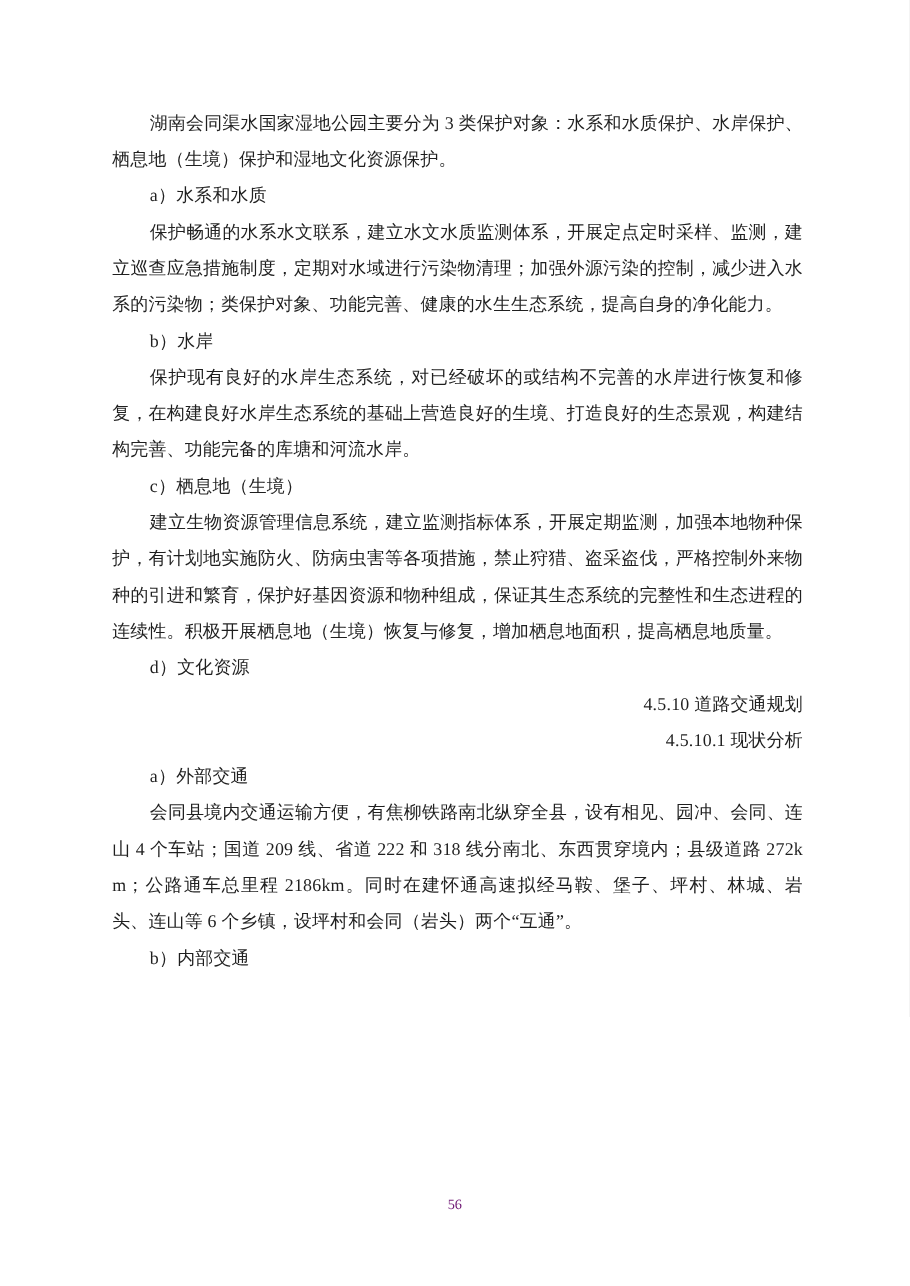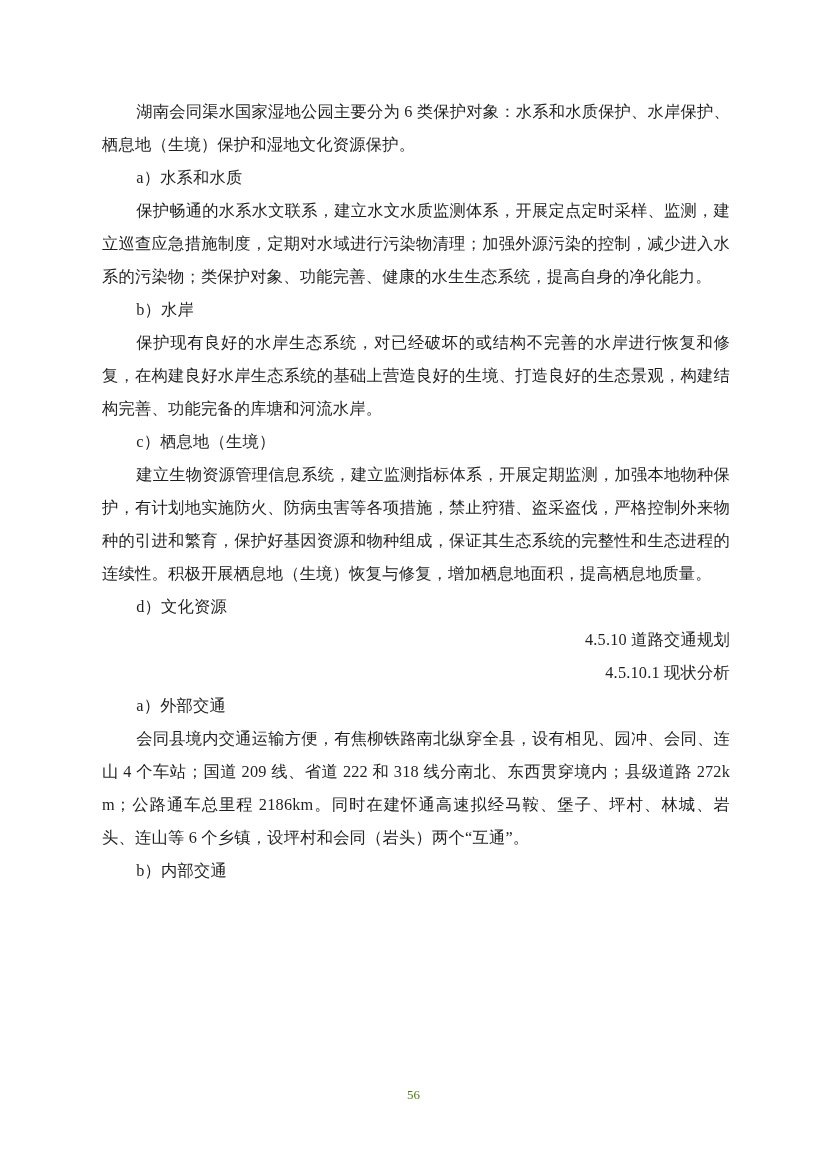--- a/index.html
+++ b/index.html
@@ -39,29 +39,29 @@
     text-align: right;
   }
   .footer {
     position: absolute;
     top: 1086px;
     left: 0;
     width: 100%;
     text-align: center;
     font-size: 13px;
     line-height: 18px;
-    color: #4d7c0f;
+    color: #701a75;
   }
 </style>
 </head>
 <body>
 
 <div class="page">
   <div class="content">
-    <p class="blk indent">湖南会同渠水国家湿地公园主要分为 6 类保护对象：水系和水质保护、水岸保护、栖息地（生境）保护和湿地文化资源保护。</p>
+    <p class="blk indent">湖南会同渠水国家湿地公园主要分为 3 类保护对象：水系和水质保护、水岸保护、栖息地（生境）保护和湿地文化资源保护。</p>
     <p class="blk indent">a）水系和水质</p>
     <p class="blk indent">保护畅通的水系水文联系，建立水文水质监测体系，开展定点定时采样、监测，建立巡查应急措施制度，定期对水域进行污染物清理；加强外源污染的控制，减少进入水系的污染物；类保护对象、功能完善、健康的水生生态系统，提高自身的净化能力。</p>
     <p class="blk indent">b）水岸</p>
     <p class="blk indent">保护现有良好的水岸生态系统，对已经破坏的或结构不完善的水岸进行恢复和修复，在构建良好水岸生态系统的基础上营造良好的生境、打造良好的生态景观，构建结构完善、功能完备的库塘和河流水岸。</p>
     <p class="blk indent">c）栖息地（生境）</p>
     <p class="blk indent">建立生物资源管理信息系统，建立监测指标体系，开展定期监测，加强本地物种保护，有计划地实施防火、防病虫害等各项措施，禁止狩猎、盗采盗伐，严格控制外来物种的引进和繁育，保护好基因资源和物种组成，保证其生态系统的完整性和生态进程的连续性。积极开展栖息地（生境）恢复与修复，增加栖息地面积，提高栖息地质量。</p>
     <p class="blk indent">d）文化资源</p>
     <p class="blk flush">4.5.10 道路交通规划</p>
     <p class="blk flush">4.5.10.1 现状分析</p>
     <p class="blk indent">a）外部交通</p>

